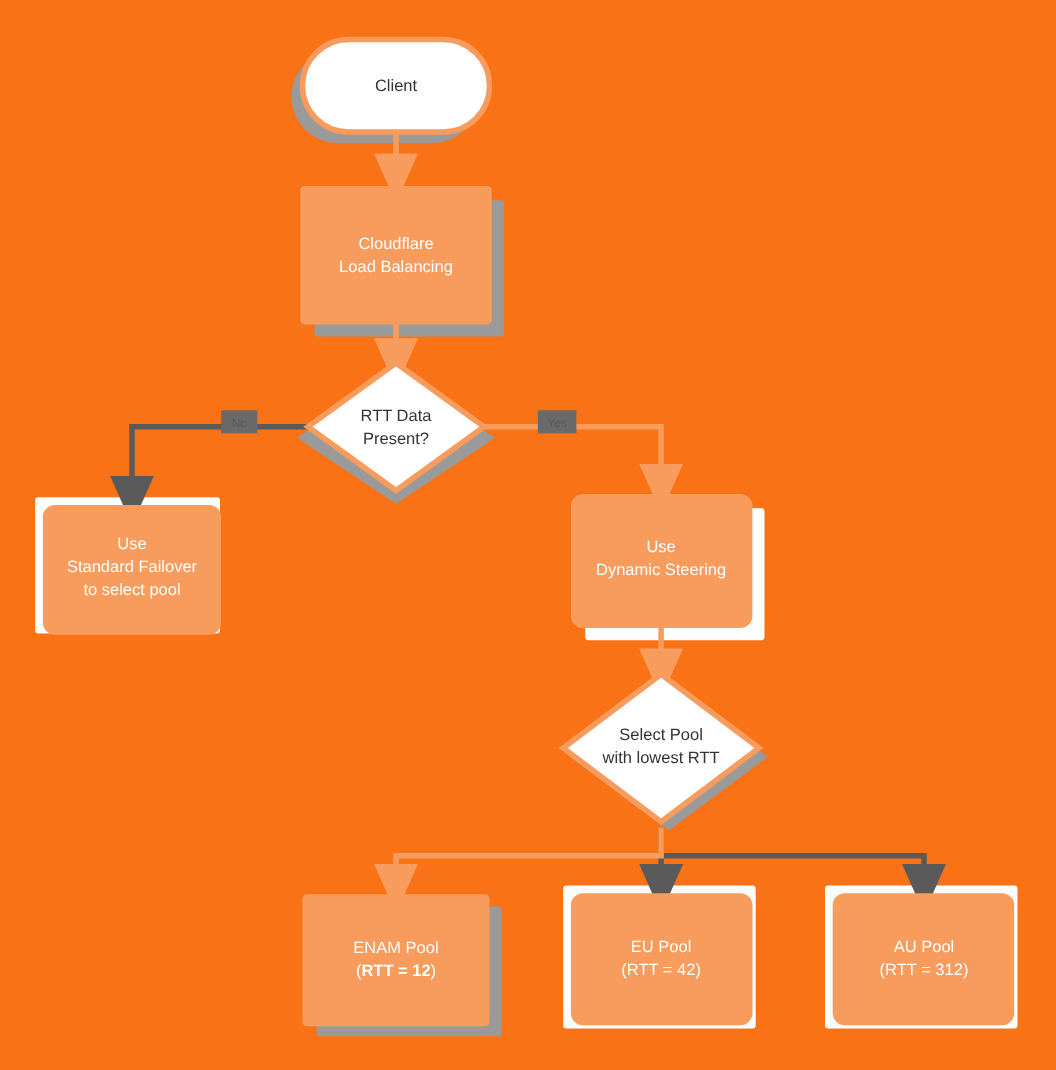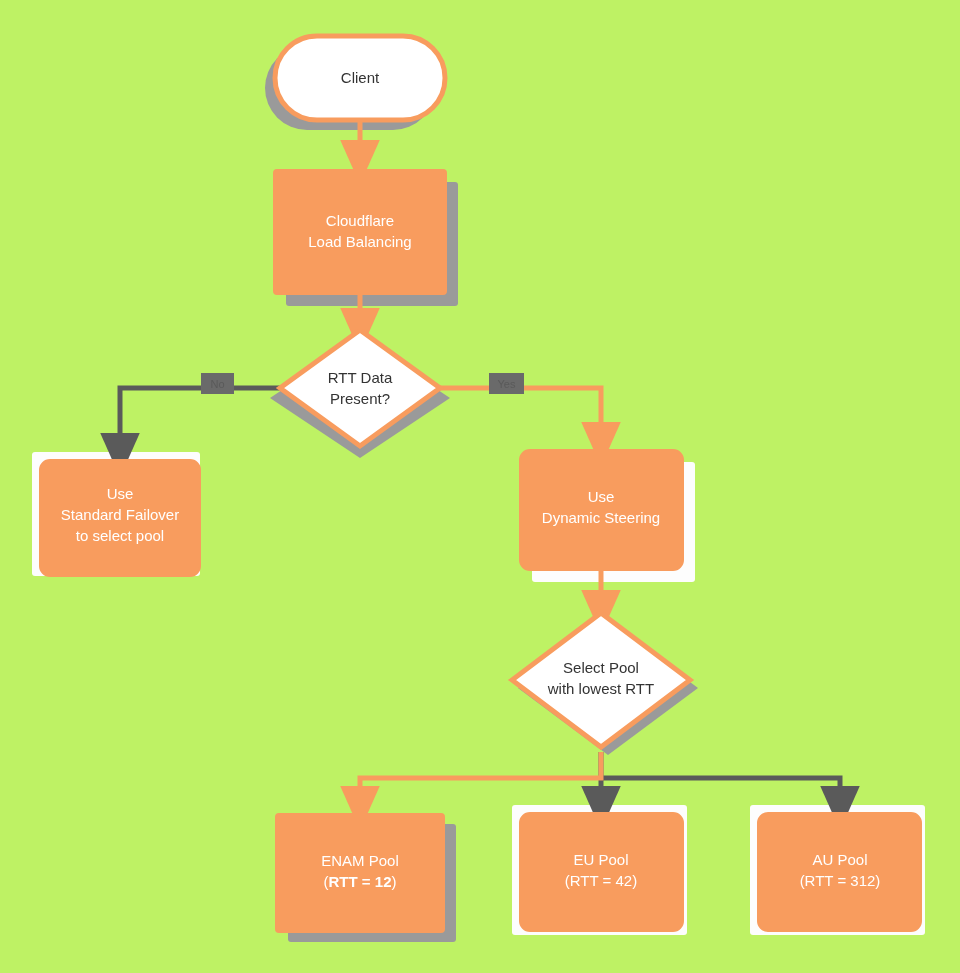--- a/index.html
+++ b/index.html
@@ -7,21 +7,21 @@
     padding: 0;
     background: #000000;
   }
   body {
     font-family: "Liberation Sans", sans-serif;
   }
   #diagram-canvas {
     position: relative;
     width: 960px;
     height: 973px;
-    background: #bef264;
+    background: #f97316;
     overflow: hidden;
     text-align: center;
   }
   svg#flow-svg {
     position: absolute;
     left: 0;
     top: 0;
     width: 960px;
     height: 973px;
   }

